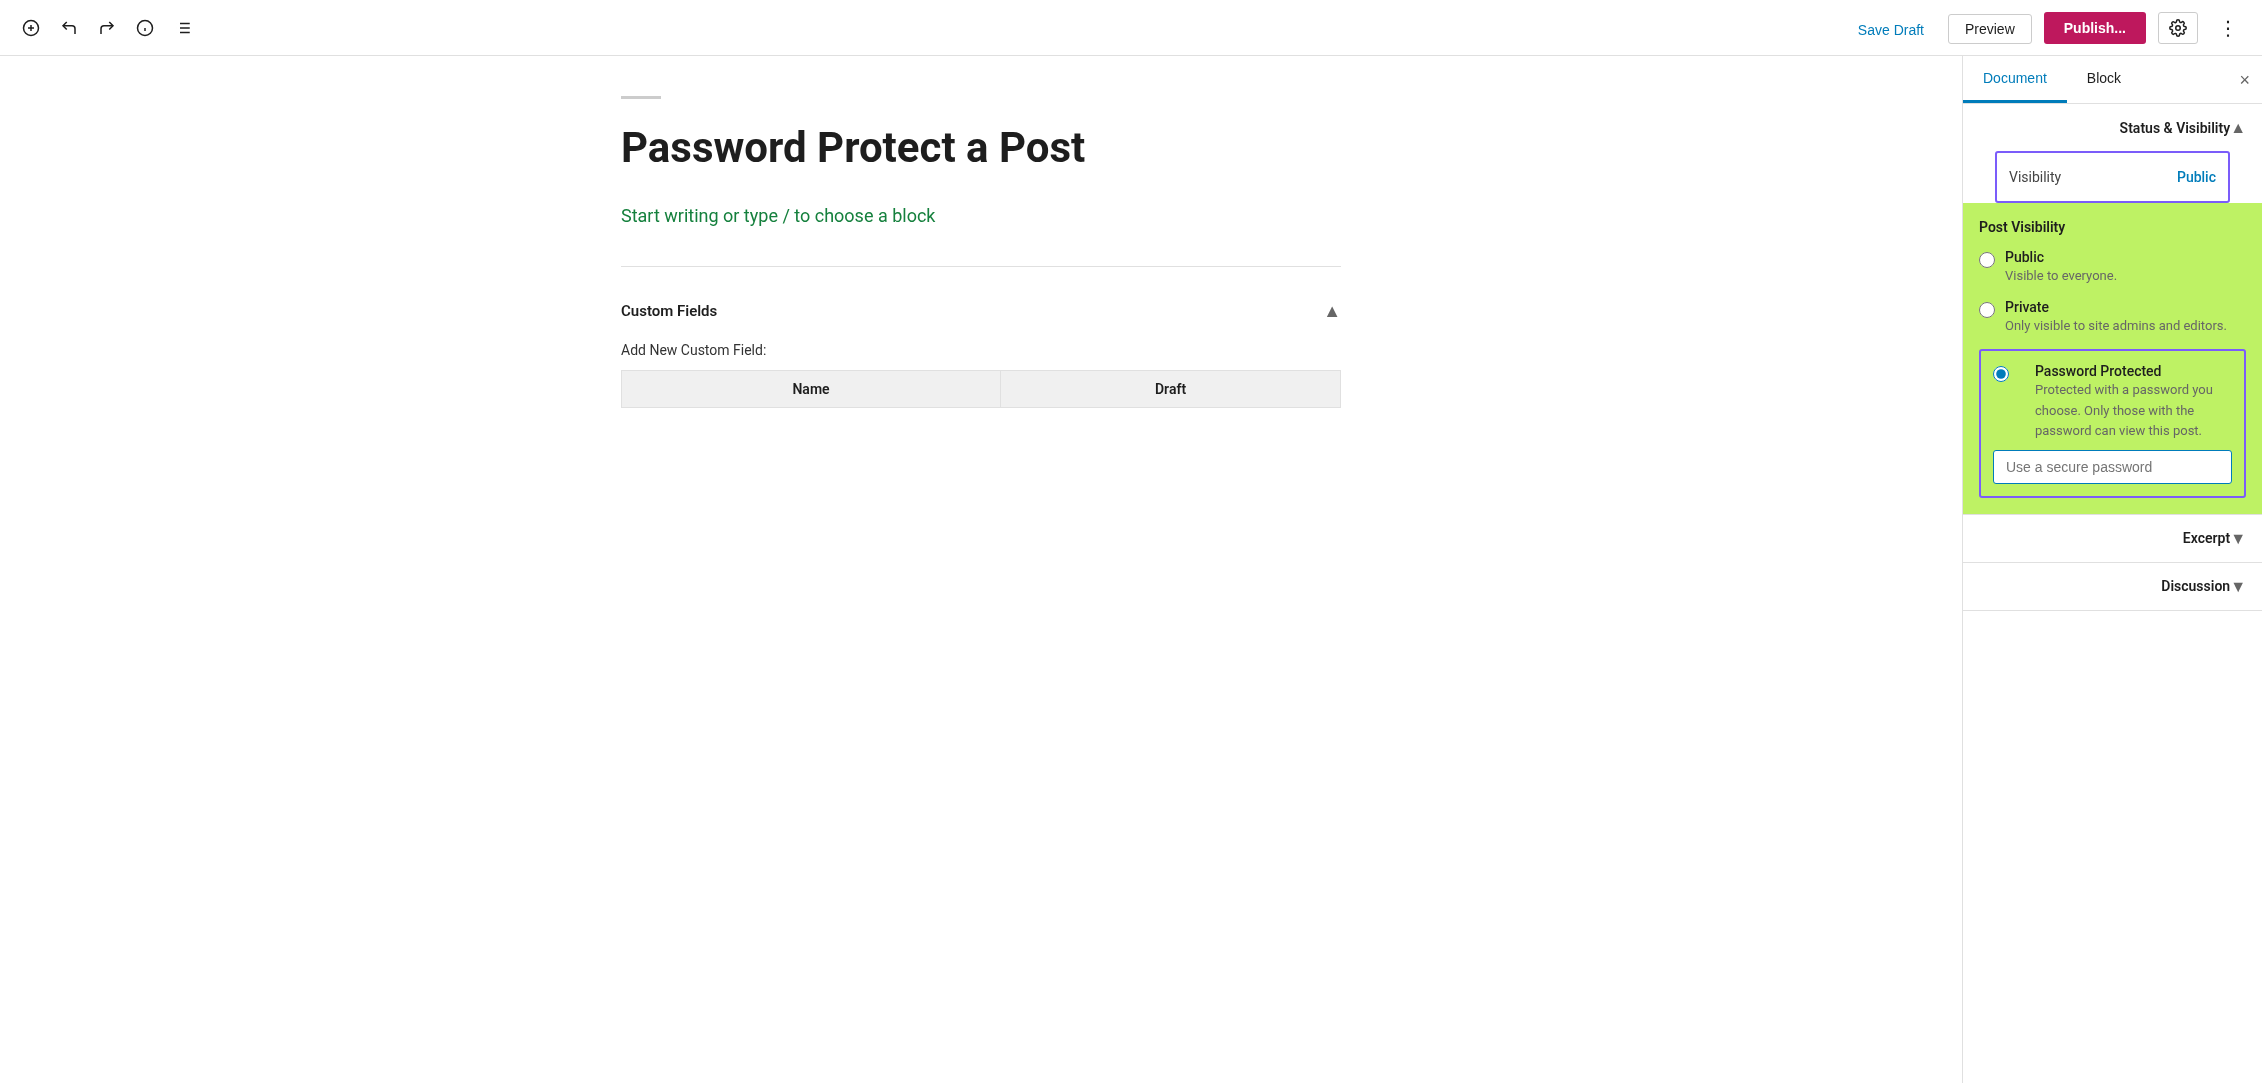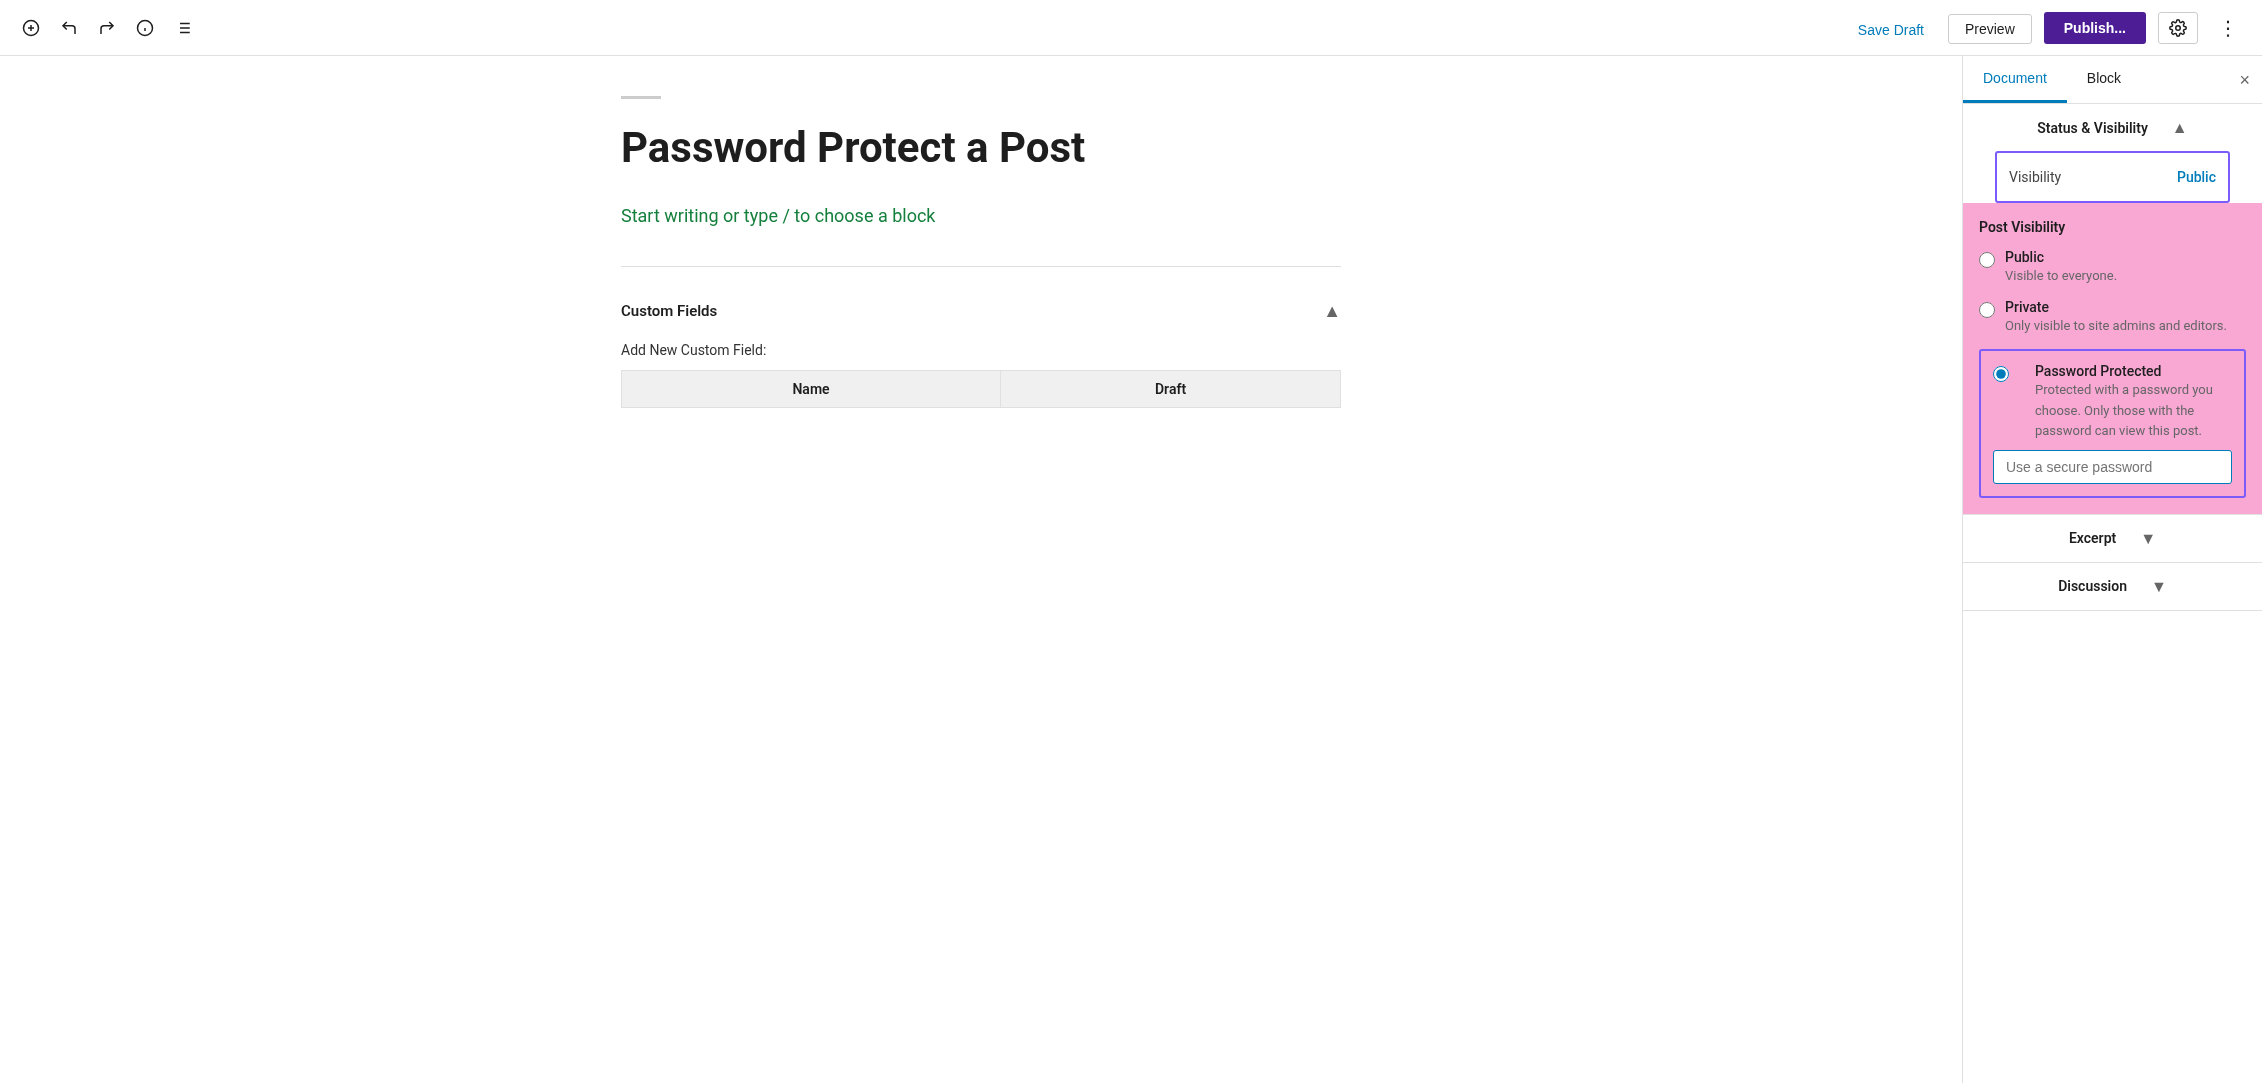--- a/index.html
+++ b/index.html
@@ -18,21 +18,21 @@
     }
     .save-draft-btn {
       background: none; border: none; cursor: pointer; color: #007cba;
       font-size: 14px; font-weight: 500; padding: 6px 12px;
     }
     .preview-btn {
       background: #fff; border: 1px solid #ccc; cursor: pointer; color: #1e1e1e;
       font-size: 14px; font-weight: 500; padding: 6px 16px; border-radius: 3px;
     }
     .publish-btn {
-      background: #4c1d95; border: none; cursor: pointer; color: #fff;
+      background: #be185d; border: none; cursor: pointer; color: #fff;
       font-size: 14px; font-weight: 600; padding: 8px 20px; border-radius: 3px;
     }
     .settings-btn {
       background: none; border: 1px solid #ccc; cursor: pointer; color: #1e1e1e;
       font-size: 16px; padding: 6px 10px; border-radius: 3px; display: flex; align-items: center;
     }
     .more-btn {
       background: none; border: none; cursor: pointer; color: #1e1e1e;
       font-size: 20px; padding: 4px 8px;
     }
@@ -94,38 +94,38 @@
     .sidebar-close {
       position: absolute; right: 12px; top: 50%; transform: translateY(-50%);
       background: none; border: none; cursor: pointer; font-size: 18px; color: #666;
     }
 
     
     .sidebar-section {
       border-bottom: 1px solid #e0e0e0;
     }
     .sidebar-section-header {
-      display: flex; align-items: center; justify-content: center;
-      padding: 14px 16px; cursor: pointer; gap: 24px;
+      display: flex; align-items: center; justify-content: flex-end;
+      padding: 14px 16px; cursor: pointer;
     }
     .sidebar-section-title { font-size: 14px; font-weight: 600; color: #1e1e1e; }
     .sidebar-section-toggle { font-size: 16px; color: #666; }
 
     
     .visibility-row {
       margin: 0 16px 0 16px; padding: 16px 12px;
       border: 2px solid #7b5cfa; border-radius: 3px; display: flex;
       align-items: flex-start; justify-content: space-between; margin-bottom: 0;
     }
     .visibility-label { font-size: 14px; color: #444; }
     .visibility-value { font-size: 14px; color: #007cba; font-weight: 500; cursor: pointer; }
 
     
     .post-visibility-panel {
-      padding: 16px; background: #f9a8d4;
+      padding: 16px; background: #bef264;
     }
     .post-visibility-title { font-size: 14px; font-weight: 600; color: #1e1e1e; margin-bottom: 14px; }
 
     .radio-option { display: flex; align-items: flex-start; margin-bottom: 14px; gap: 10px; }
     .radio-option input[type="radio"] { margin-top: 3px; flex-shrink: 0; width: 16px; height: 16px; cursor: pointer; }
     .radio-text {}
     .radio-label { font-size: 14px; font-weight: 500; color: #1e1e1e; display: block; }
     .radio-desc { font-size: 13px; color: #666; margin-top: 2px; line-height: 1.4; }
 
     

